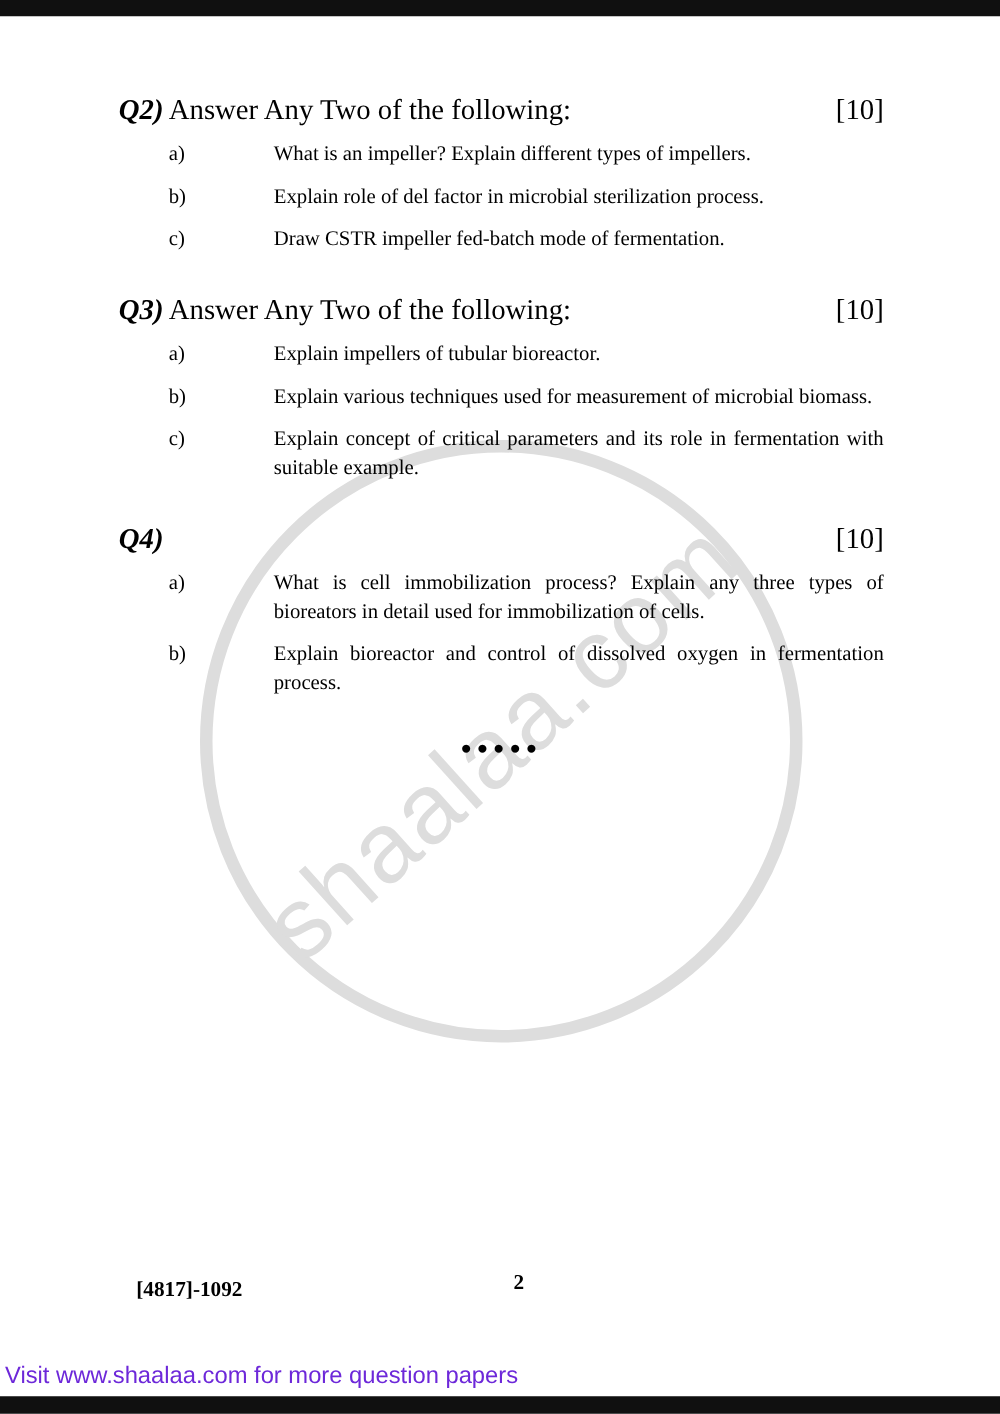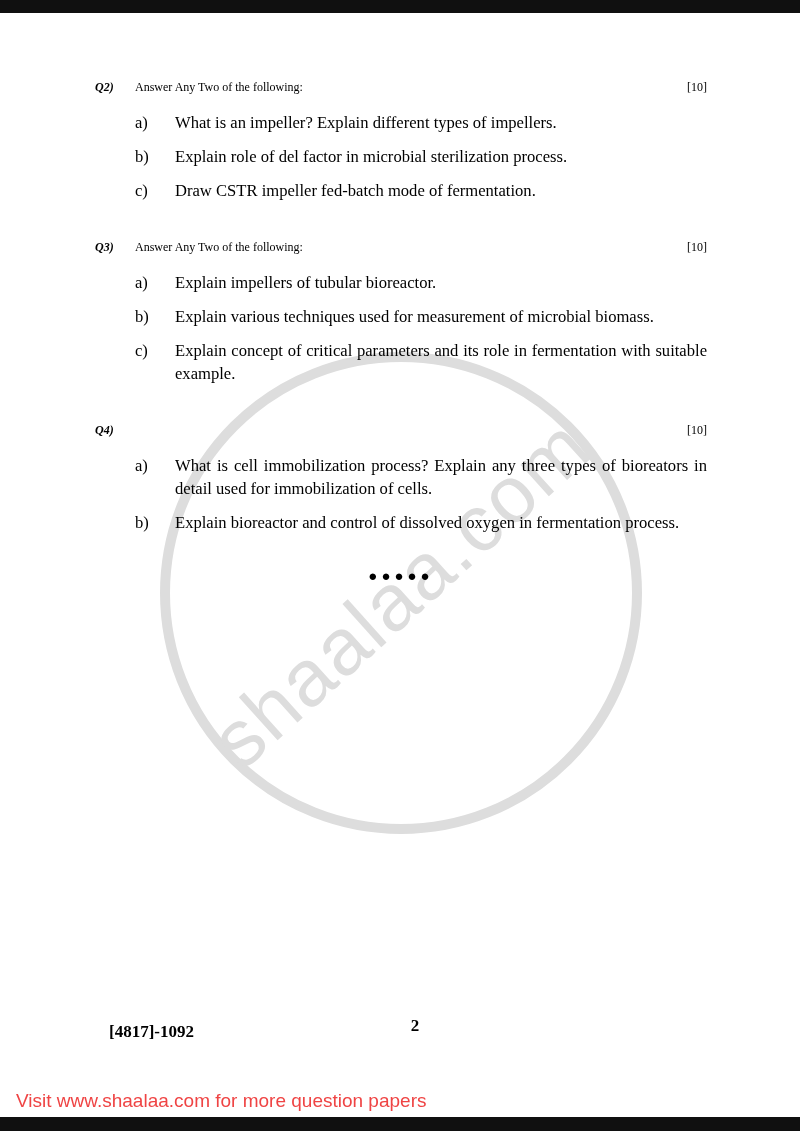--- a/index.html
+++ b/index.html
@@ -31,55 +31,55 @@
     letter-spacing: 2px;
     color: var(--watermark, #dddddd);
     white-space: nowrap;
   }
 
   
   .content { position: absolute; left: 95px; top: 76px; width: 612px; z-index: 1; }
   .question { margin-bottom: 34px; }
   .q-header {
     display: flex; align-items: flex-end;
-    font-size: 12px; line-height: 23px;
+    font-size: 23px; line-height: 23px;
     margin-bottom: 12px;
   }
   .q-label { font-weight: bold; font-style: italic; width: 40px; flex: none; }
   .q-marks { margin-left: auto; font-weight: normal; }
   .q-items { margin-left: 40px; }
   .q-item {
     display: flex;
     font-size: 16.6px; line-height: 23px;
     margin-bottom: 11px;
   }
   .item-label { width: 40px; flex: none; }
-  .item-text { flex: 1; text-align: justify; }
+  .item-text { flex: 1; text-align: justify; margin-left: 44px; }
 
   .dots {
     position: relative; z-index: 1;
     text-align: center;
     margin-top: 26px;
     font-size: 15px; letter-spacing: 4px;
   }
 
   
   .footer {
     position: absolute; left: 109px; top: 1022px; width: 612px;
     z-index: 1;
     font-size: 17px; font-weight: bold;
   }
   .page-number { position: absolute; left: 50%; transform: translateX(-50%); top: -6px; }
 
   .site-banner {
-    position: absolute; left: 16px; bottom: 19px;
+    position: absolute; left: 4px; bottom: 19px;
     z-index: 1;
     font-family: "Liberation Sans", sans-serif;
     font-size: 19px;
-    color: #ef4444;
+    color: #6d28d9;
   }
 </style>
 </head>
 <body>
 
 <div class="bar bar-top"></div>
 
 <div class="watermark">
   <span class="watermark-text">shaalaa.com</span>
 </div>

